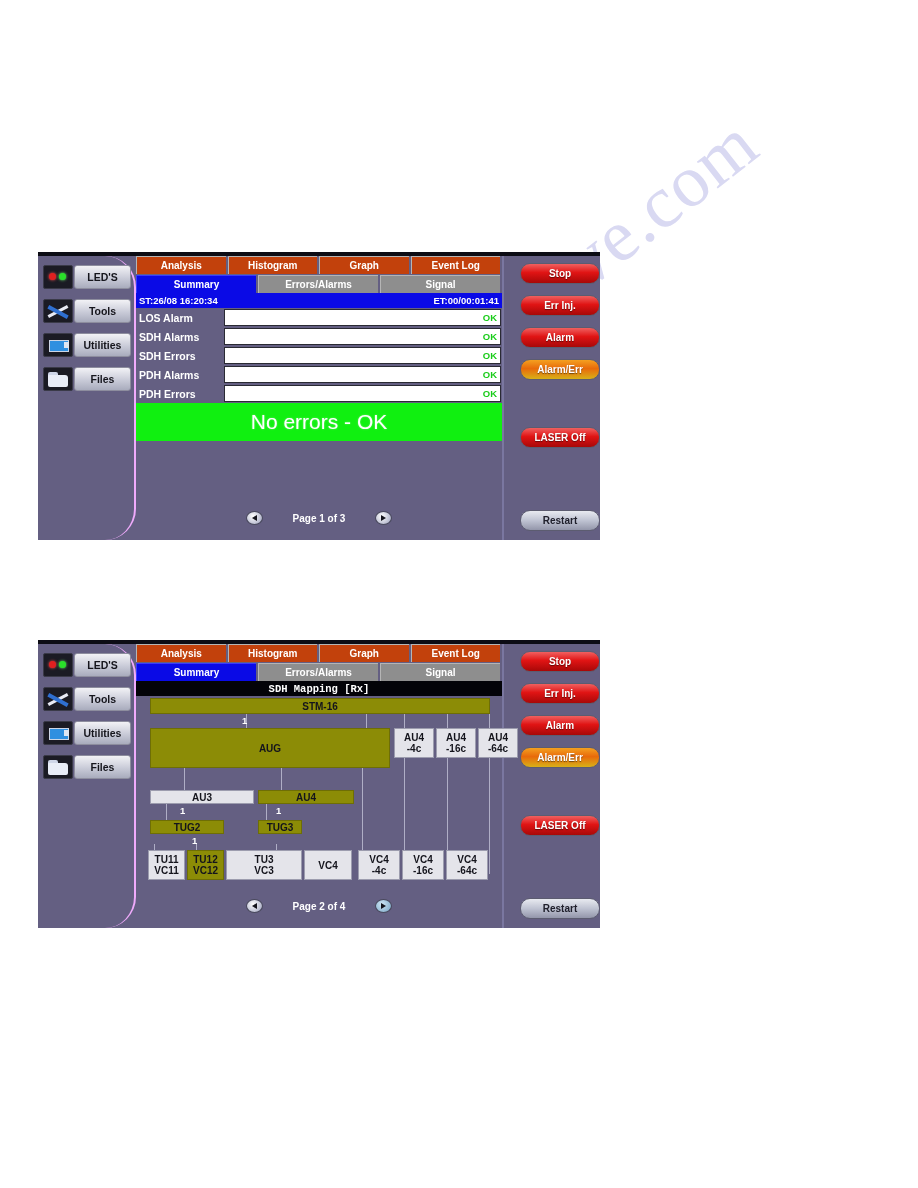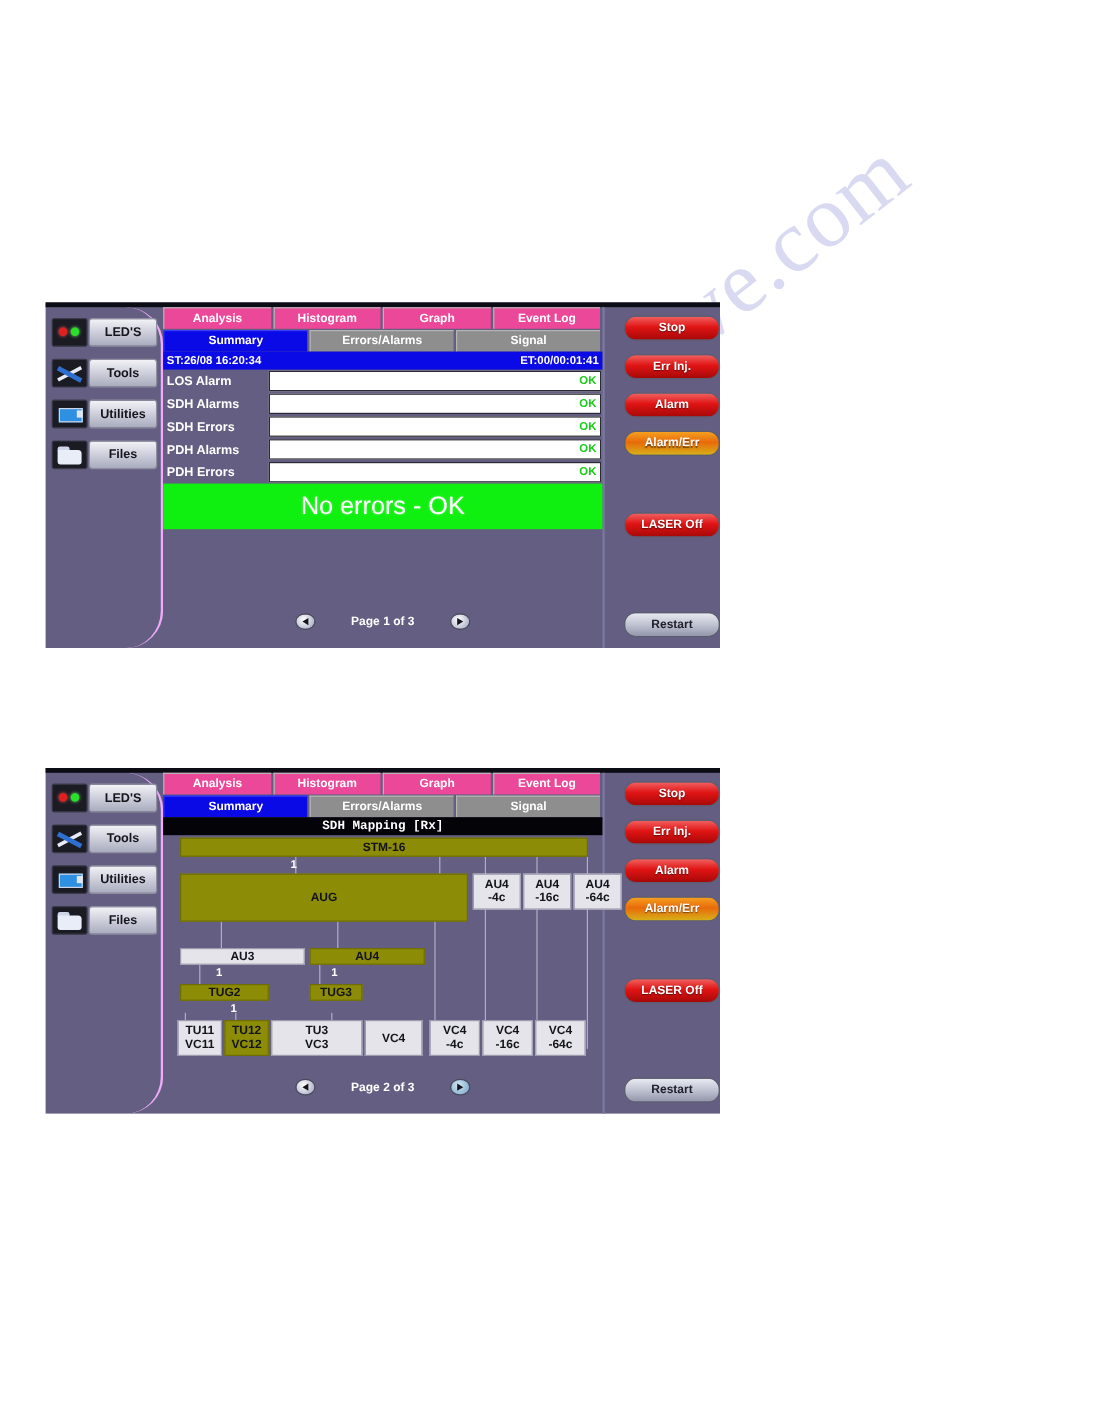--- a/index.html
+++ b/index.html
@@ -47,21 +47,21 @@
   .tool-a{transform:rotate(-28deg);}
   .tool-b{transform:rotate(28deg);background:#2f6fd0;height:4px;}
   .util-box{position:absolute;left:5px;top:6px;width:18px;height:10px;background:#2f8fe0;border:1px solid #cdd6e6;}
   .util-tip{position:absolute;left:20px;top:8px;width:5px;height:6px;background:#dfe6f2;}
   .folder-b{position:absolute;left:4px;top:7px;width:20px;height:12px;background:#e9edf7;border-radius:1px 3px 2px 2px;}
   .folder-t{position:absolute;left:4px;top:4px;width:10px;height:4px;background:#cfd6e8;border-radius:2px 2px 0 0;}
   
   .center{flex:1;display:flex;flex-direction:column;position:relative;}
   .tabrow{display:flex;height:18px;}
   .tab{
-    flex:1;margin-right:2px;background:#ec4899;color:#ffffff;
+    flex:1;margin-right:2px;background:#c2410c;color:#ffffff;
     font-size:10px;font-weight:bold;display:flex;align-items:center;justify-content:center;
     border-top:1px solid #b5b5b5;border-left:1px solid #b5b5b5;
   }
   .tabrow2{display:flex;height:18px;margin-top:1px;}
   .tab2{
     flex:1;margin-right:2px;background:#8e8e8e;color:#ffffff;
     font-size:10px;font-weight:bold;display:flex;align-items:center;justify-content:center;
     border-top:1px solid #b5b5b5;border-left:1px solid #b5b5b5;
   }
   .tab2.active{background:#0a0ae6;color:#ffffff;border-color:#3a3aff;}
@@ -377,21 +377,21 @@
       <div class="blk grey" style="left:310px;top:154px;width:42px;height:30px;">
         <span>VC4</span>
         <span>-64c</span>
       </div>
     </div>
 
     <div class="pagenav">
       <div class="navbtn left">
           <div class="tri"></div>
         </div>
-      <div class="pagelbl">Page 2 of 3</div>
+      <div class="pagelbl">Page 2 of 4</div>
       <div class="navbtn right blue">
           <div class="tri"></div>
         </div>
     </div>
   </div>
 
   <div class="rightbar">
     <div class="rbtn">Stop</div>
     <div class="rbtn">Err Inj.</div>
     <div class="rbtn">Alarm</div>

